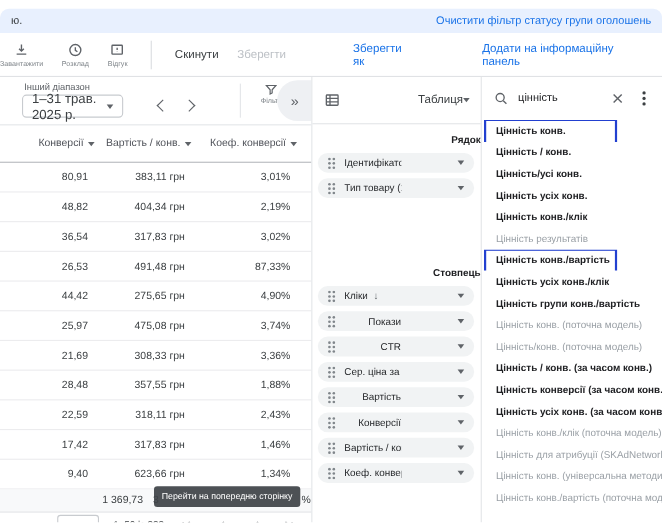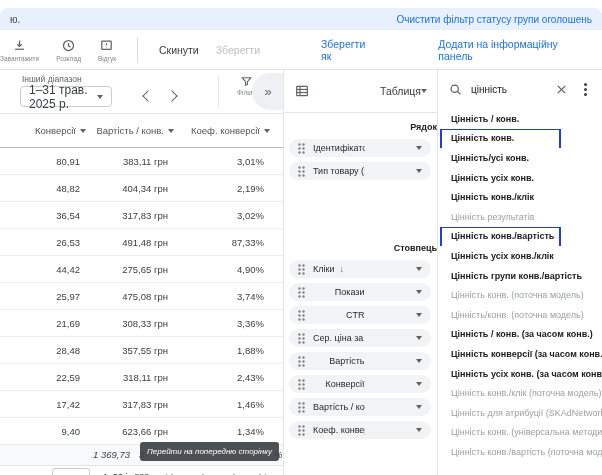--- a/index.html
+++ b/index.html
@@ -50,21 +50,21 @@
 
   
   .grid3{display:grid;grid-template-columns:88px 88px 96px;}
   .thead{height:33px;border-bottom:1px solid #b6b9bd;align-items:center;}
   .thead .hcell{display:flex;align-items:center;justify-content:flex-end;gap:4px;
                 font-size:9.5px;color:#50535a;cursor:pointer;padding-right:2px;}
   .caret{width:0;height:0;border-left:3.5px solid transparent;border-right:3.5px solid transparent;
          border-top:4px solid #5f6368;}
   .trow{height:26px;border-bottom:1px solid #ececee;align-items:center;}
   .trow .cell{font-size:9.5px;color:#3c4043;text-align:right;padding-right:8px;}
-  .total-row{position:relative;height:20px;background:#f8f9fa;border-bottom:1px solid #e3e5e8;font-style:italic;}
+  .total-row{position:relative;height:20px;background:#f8f9fa;border-bottom:1px solid #e3e5e8;}
   .tt-conv{position:absolute;right:153px;top:4px;font-size:9.5px;font-weight:500;color:#3c4043;}
   .tt-p1{position:absolute;left:139px;top:4px;font-size:9.5px;color:#3c4043;}
   .tt-p2{position:absolute;left:274px;top:4px;font-size:9.5px;color:#3c4043;}
   .tooltip{position:absolute;left:140px;top:-3px;height:13px;background:rgba(62,66,70,.92);color:#fff;
            font-size:8px;padding:3px 7px;border-radius:3px;white-space:nowrap;z-index:5;line-height:13px;}
 
   
   .pager{position:relative;height:24px;}
   .rows-label-clip{position:absolute;left:0;top:6px;width:50px;overflow:hidden;white-space:nowrap;}
   .size-box{position:absolute;left:52px;top:2px;width:36px;height:19px;border:1px solid #c8cbcf;border-radius:3px;
@@ -496,29 +496,29 @@
           </svg>
         <span class="query">цінність</span>
         <svg class="ic" width="11" height="11" viewBox="0 0 12 12" fill="none" stroke="#5f6368" stroke-width="1.4">
             <path d="M2 2l8 8"></path>
             <path d="M10 2l-8 8"></path>
           </svg>
         <span class="kebab"></span>
       </div>
       <div class="mlist">
 
-          <div class="mitem">
-            <span>Цінність / конв.</span>
-          </div>
-
           <div class="mitem boxed">
             <span>Цінність конв.</span>
           </div>
 
           <div class="mitem">
+            <span>Цінність / конв.</span>
+          </div>
+
+          <div class="mitem">
             <span>Цінність/усі конв.</span>
           </div>
 
           <div class="mitem">
             <span>Цінність усіх конв.</span>
           </div>
 
           <div class="mitem">
             <span>Цінність конв./клік</span>
           </div>

